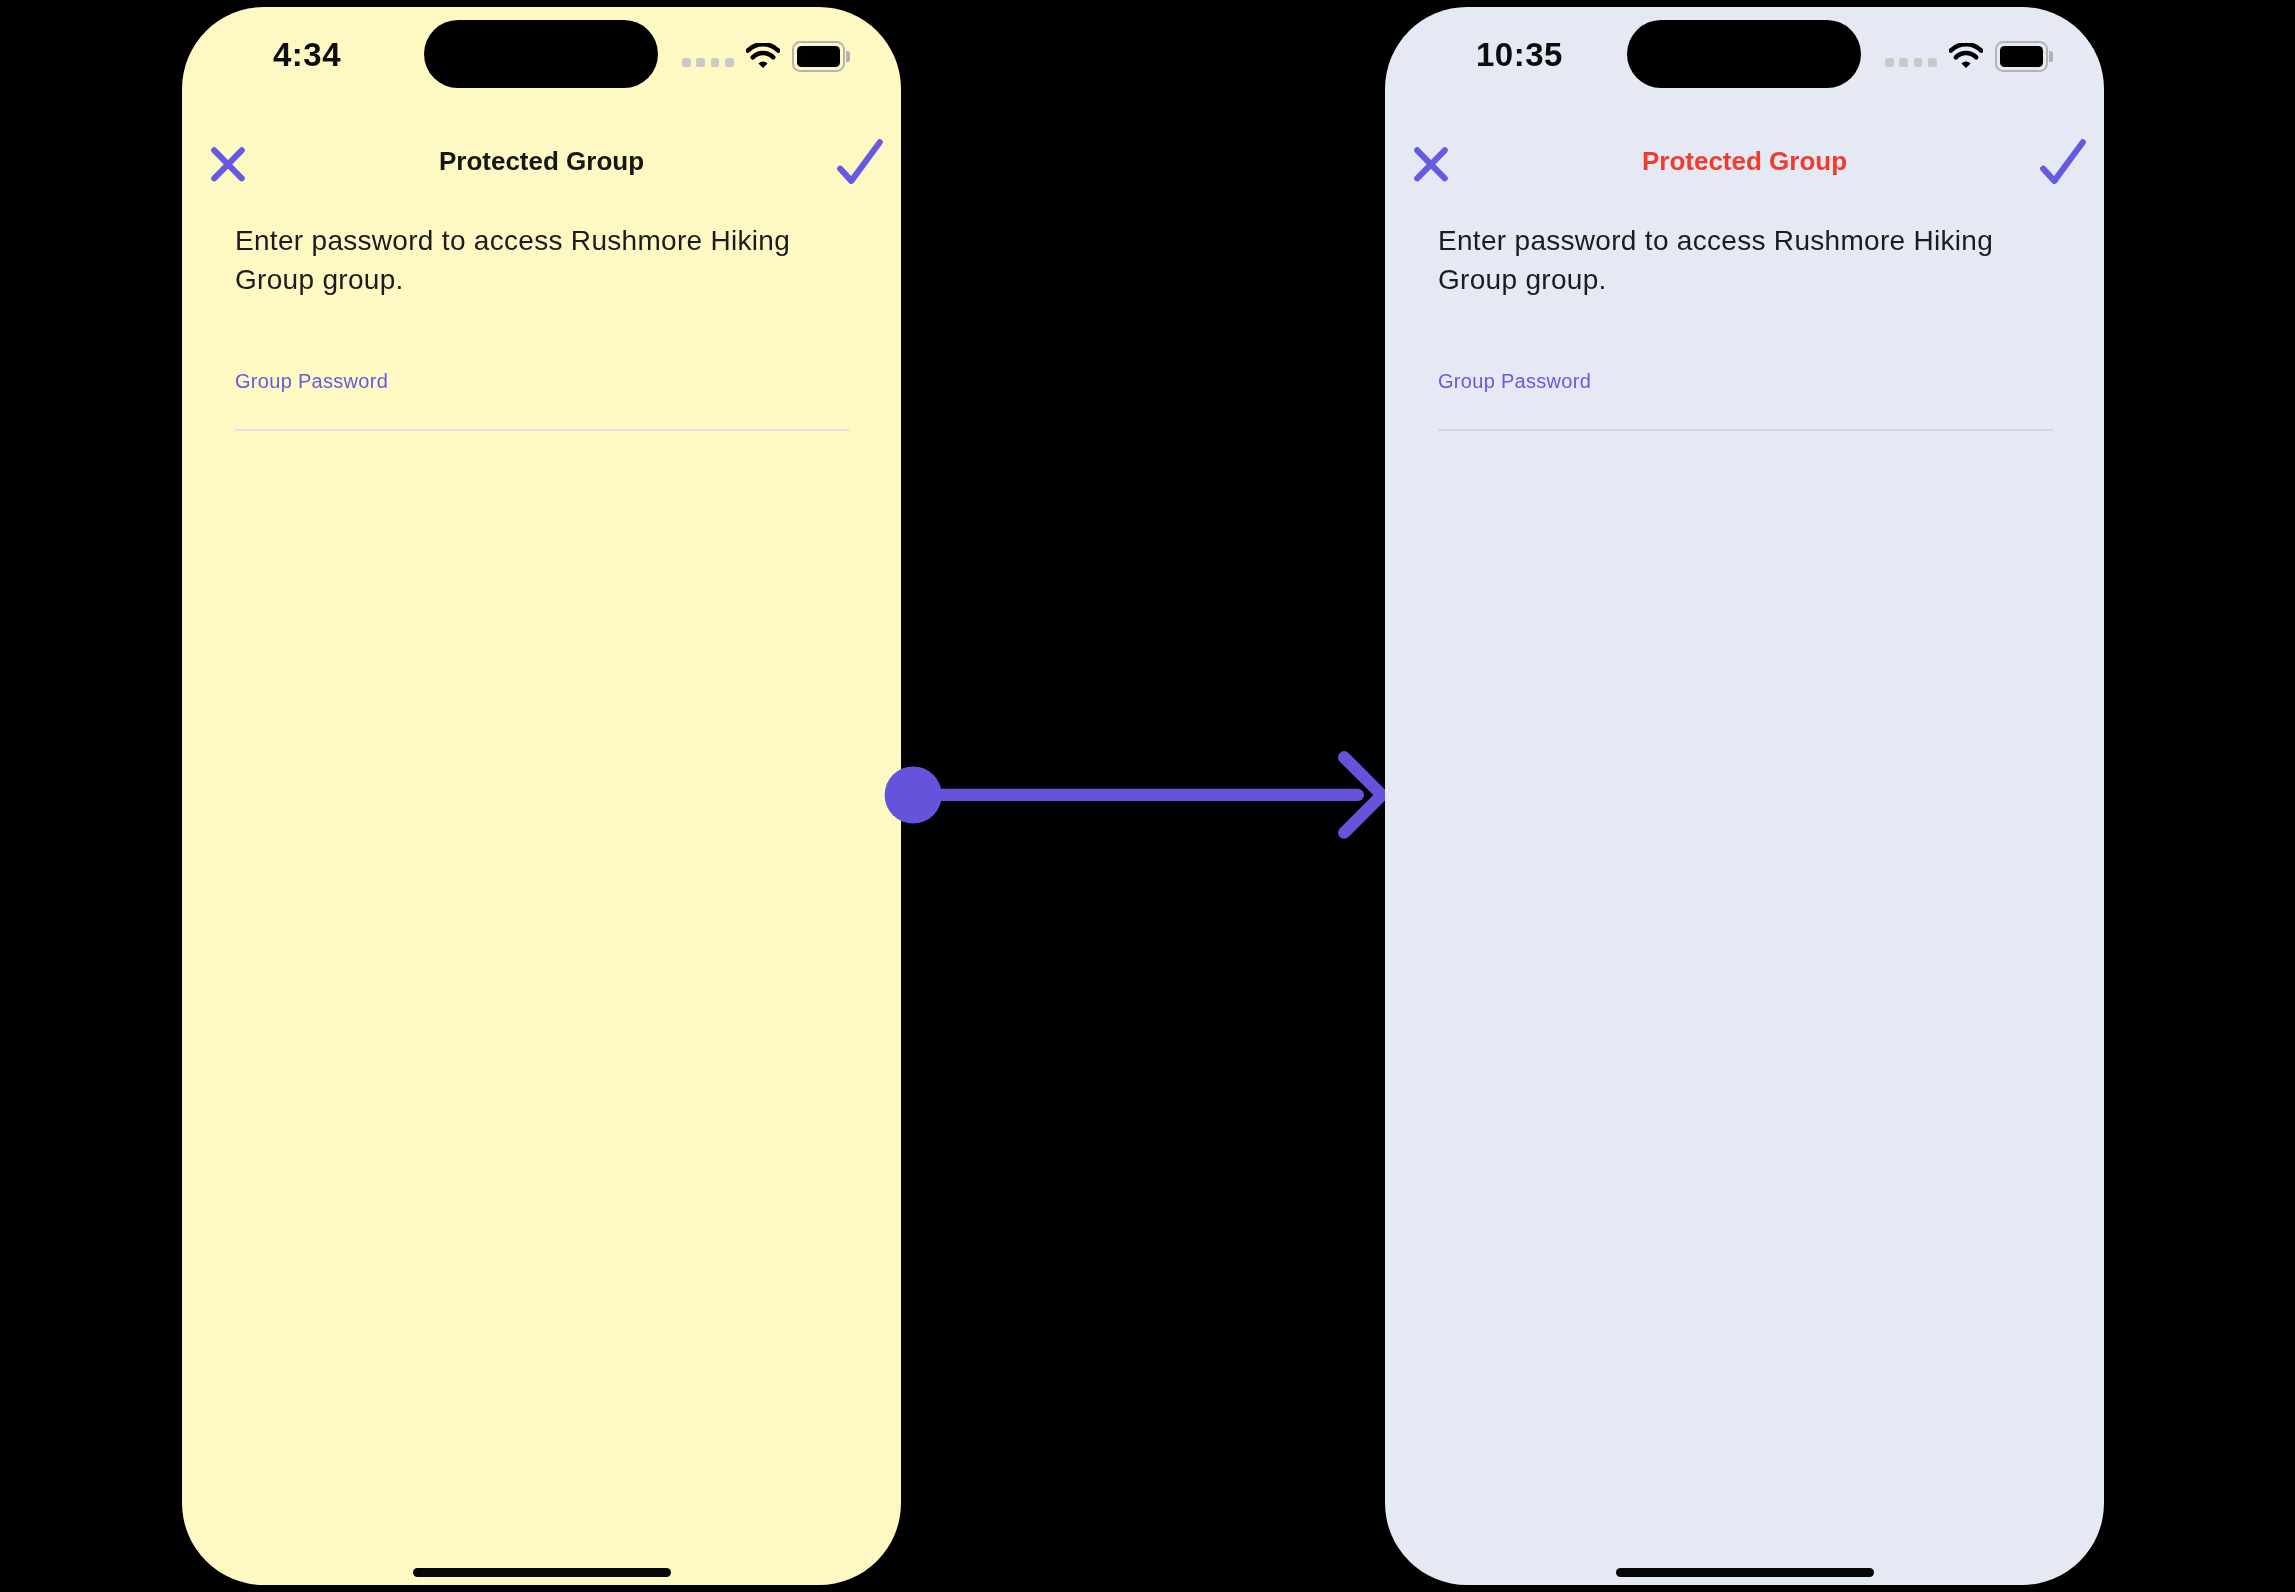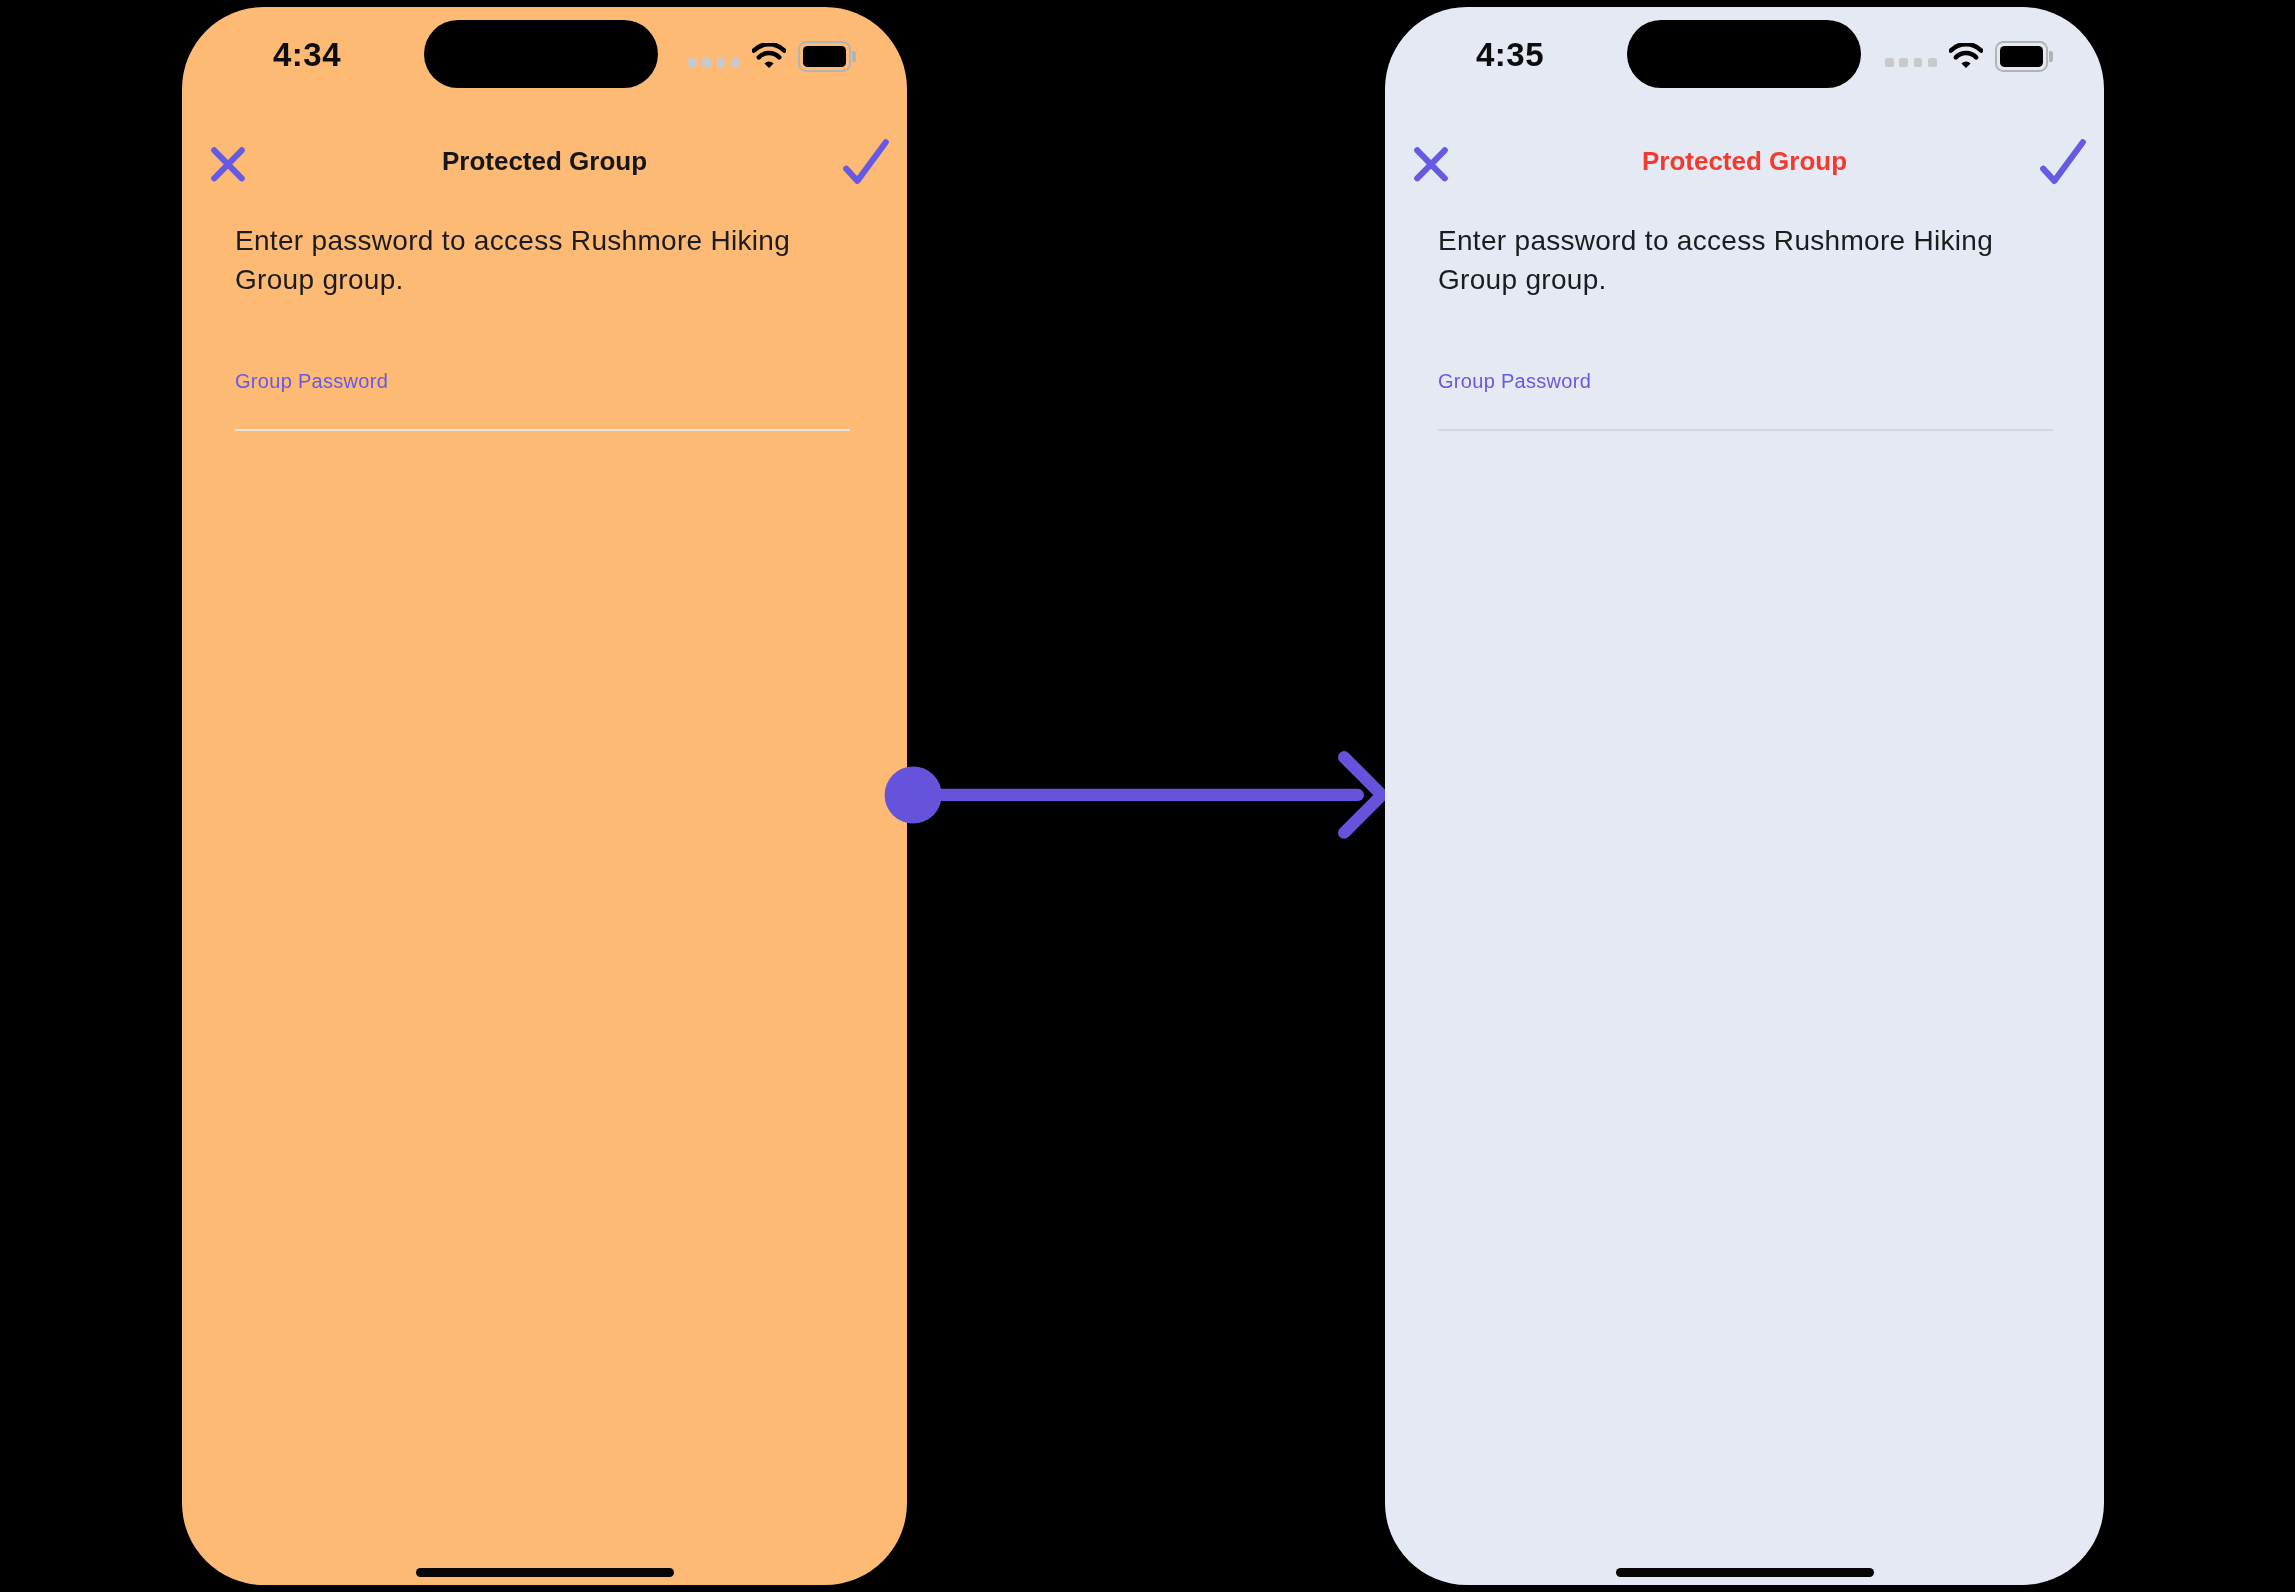--- a/index.html
+++ b/index.html
@@ -3,21 +3,21 @@
 <meta charset="utf-8">
 <style>
   html,body{margin:0;padding:0;background:#000;}
   .canvas{
     position:relative;width:2295px;height:1593px;background:#000;overflow:hidden;
     font-family:"Liberation Sans", sans-serif;
   }
   .phone{
     position:absolute;top:7.1px;width:719px;height:1578px;border-radius:82px;overflow:hidden;
   }
-  .phone--left{left:182px;background:#fdba74;padding-left:6px;}
+  .phone--left{left:182px;background:#fef9c3;}
   .phone--right{left:1385px;background:#E4E9F4;}
 
   
   .time{
     position:absolute;left:91px;top:29px;font-size:33px;font-weight:700;color:#0d0d0d;
     letter-spacing:0.5px;
   }
   .dynamic-island{
     position:absolute;left:242px;top:13.3px;width:234px;height:68px;background:#000;border-radius:35px;
   }
@@ -104,21 +104,21 @@
     <div class="home-indicator"></div>
   </div>
 
   <svg class="transition-arrow" viewBox="0 0 1020 200">
     <circle cx="78" cy="98" r="56" fill="#6553DB"></circle>
     <line x1="78" y1="98" x2="950" y2="98" stroke="#6553DB" stroke-width="24" stroke-linecap="round"></line>
     <path d="M 923 24 L 997 98 L 923 172" stroke="#6553DB" stroke-width="24" fill="none" stroke-linecap="round" stroke-linejoin="round"></path>
   </svg>
 
   <div class="phone phone--right">
-    <div class="time">4:35</div>
+    <div class="time">10:35</div>
     <div class="dynamic-island"></div>
     <div class="status-icons">
       <div class="signal-dots">
         <span></span>
           <span></span>
           <span></span>
           <span></span>
       </div>
       <span>
         <svg width="34" height="25.5" viewBox="0 0 66 50">

